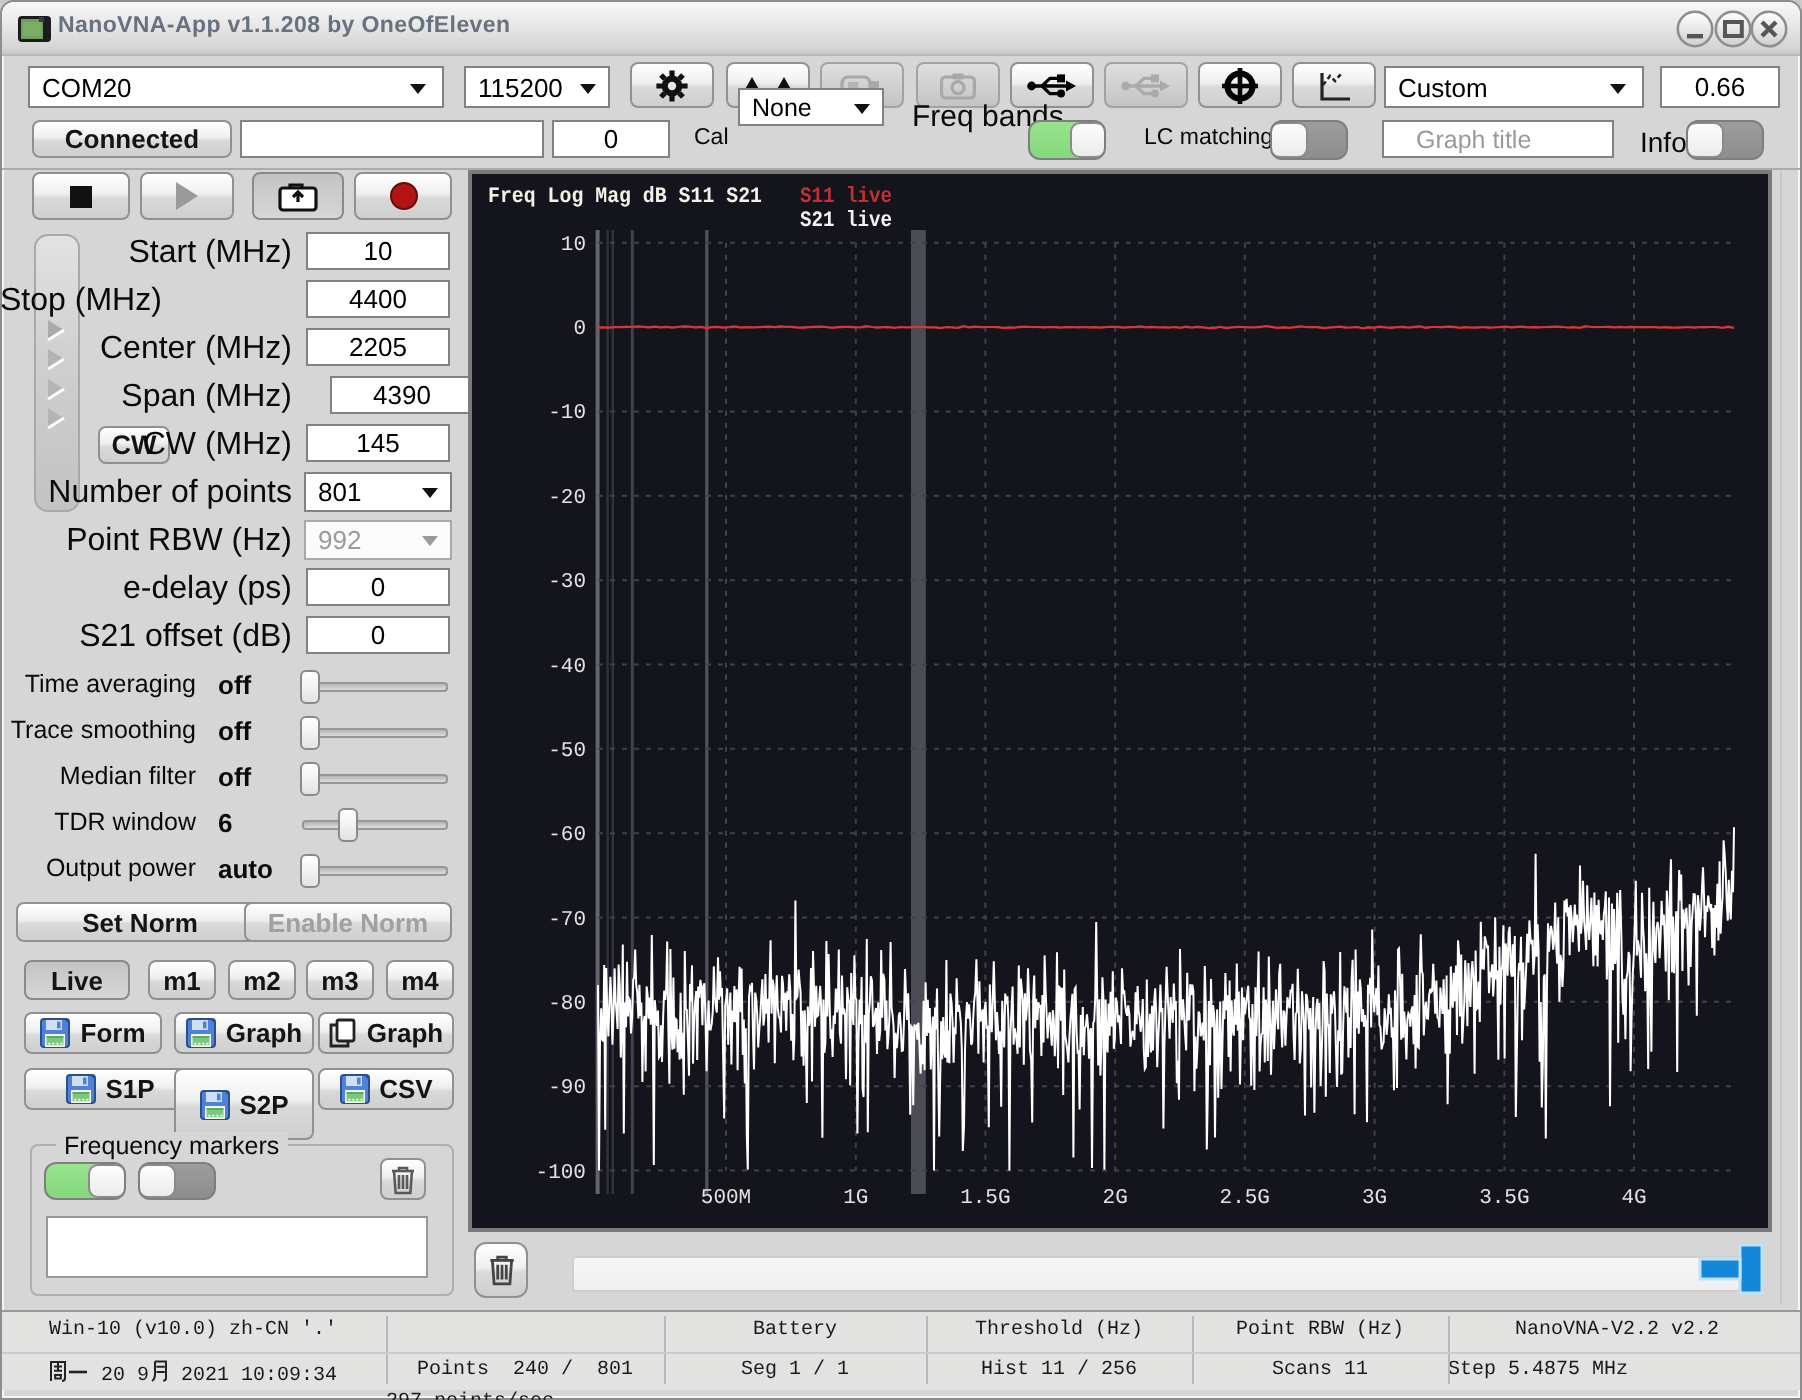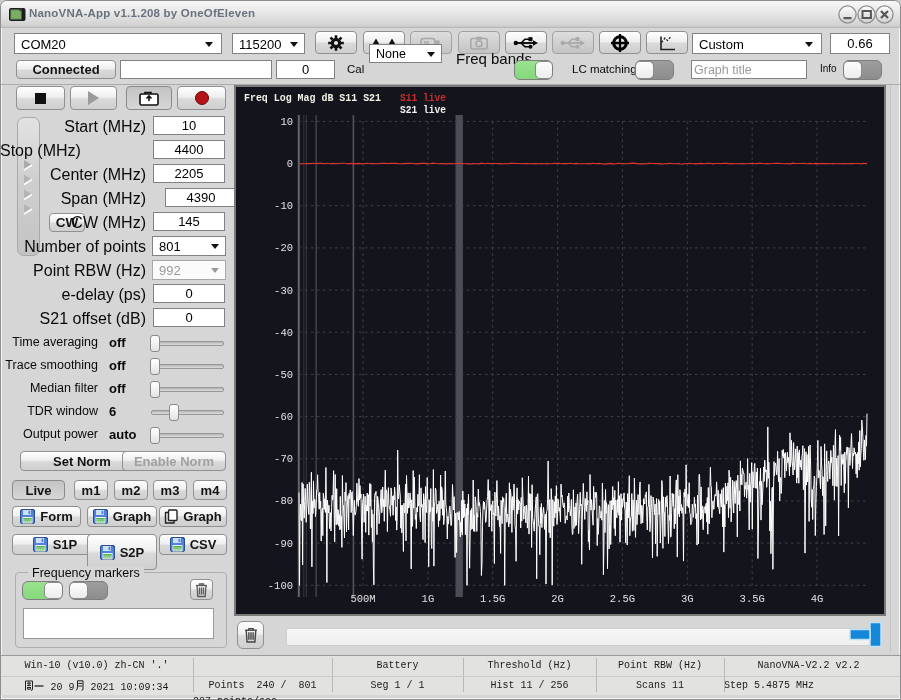--- a/index.html
+++ b/index.html
@@ -175,22 +175,22 @@
     <div class="arr"></div>
   </div>
 <div class="lbl" style="left:456px;top:50px;font-size:15px">Freq bands</div>
 <div class="tgl on" style="left:514px;top:60px;width:39px;height:20px">
     <div class="knob"></div>
   </div>
 <div class="lbl" style="left:572px;top:63px;font-size:11.5px">LC matching</div>
 <div class="tgl off" style="left:635px;top:60px;width:39px;height:20px">
     <div class="knob"></div>
   </div>
-<div class="fld" style="left:691px;top:60px;width:116px;height:19px;color:#9a9a9a;font-size:12.5px;padding-left:2px">Graph title</div>
-<div class="lbl" style="left:820px;top:63px;font-size:10px">Info</div>
+<div class="fld" style="left:691px;top:60px;width:116px;height:19px;color:#9a9a9a;font-size:12.5px;padding-left:16px">Graph title</div>
+<div class="lbl" style="left:820px;top:63px;font-size:14px">Info</div>
 <div class="tgl off" style="left:843px;top:60px;width:39px;height:20px">
     <div class="knob"></div>
   </div>
 <div class="abs" style="left:1px;top:84px;width:899px;height:1px;background:#ababab"></div>
 
 <div class="btn" style="left:16px;top:86px;width:49px;height:24px">
     <div style="width:11px;height:11px;background:#111"></div>
   </div>
 <div class="btn" style="left:70px;top:86px;width:47px;height:24px">
     <div style="width:0;height:0;border-top:7px solid transparent;border-bottom:7px solid transparent;border-left:11px solid #9a9a9a"></div>
@@ -268,21 +268,21 @@
     <div class="track"></div>
     <div class="knob" style="left:18px"></div>
   </div>
 <div class="lbl" style="left:0;top:427px;width:98px;text-align:right;font-size:12.5px">Output power</div>
 <div class="lbl" style="left:109px;top:427px;font-weight:bold;font-size:13px">auto</div>
 <div class="slider" style="left:151px;top:426px;width:73px;height:18px">
     <div class="track"></div>
     <div class="knob" style="left:-1px"></div>
   </div>
 
-<div class="btn" style="left:20px;top:451px;width:124px;height:20px">Set Norm</div>
+<div class="btn" style="left:8px;top:451px;width:124px;height:20px">Set Norm</div>
 <div class="btn dis" style="left:122px;top:451px;width:104px;height:20px">Enable Norm</div>
 <div class="btn pressed" style="left:12px;top:480px;width:53px;height:20px">Live</div>
 <div class="btn" style="left:74px;top:480px;width:34px;height:20px">m1</div>
 <div class="btn" style="left:114px;top:480px;width:34px;height:20px">m2</div>
 <div class="btn" style="left:153px;top:480px;width:34px;height:20px">m3</div>
 <div class="btn" style="left:193px;top:480px;width:34px;height:20px">m4</div>
 
 <div class="btn" style="left:12px;top:506px;width:69px;height:21px"><svg width="15" height="15" viewBox="0 0 15 15" style="margin-right:5px">
       <rect x="0.5" y="0.5" width="14" height="14" rx="1.5" fill="#4f82d8" stroke="#28508f"></rect>
       <path d="M12 0.5 L14.5 3 V1.5 A1 1 0 0 0 13.5 0.5 Z" fill="#28508f"></path>

